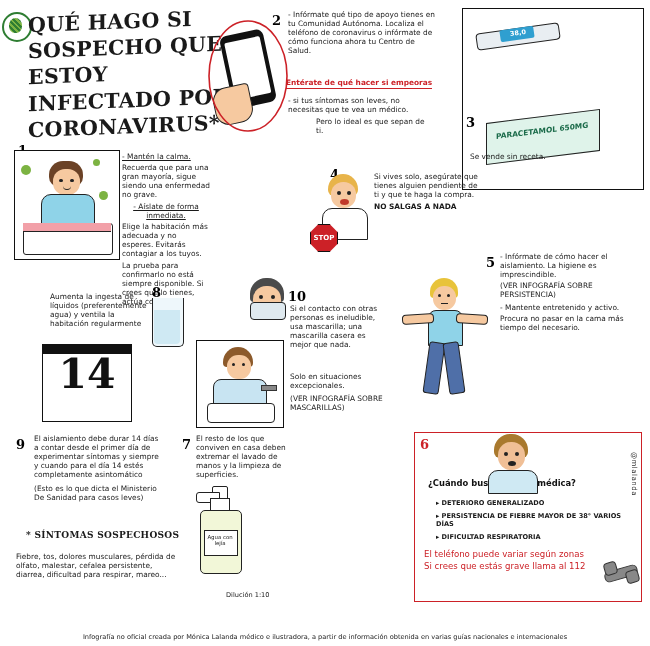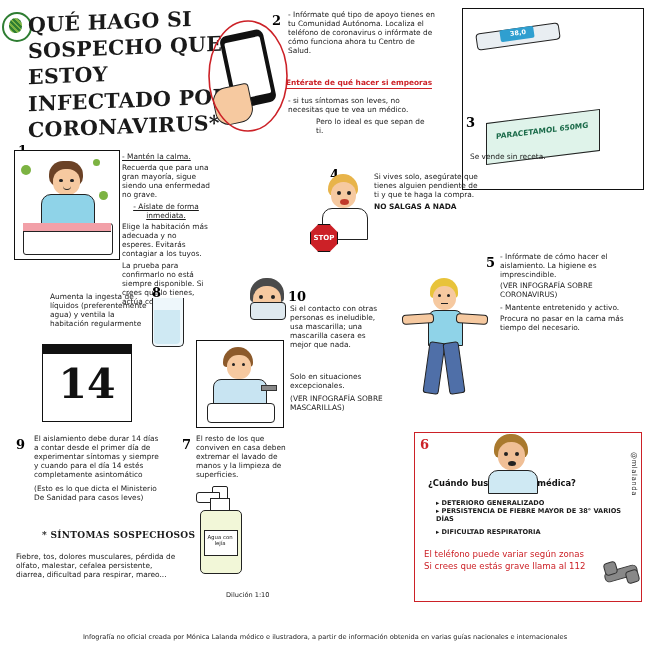--- a/index.html
+++ b/index.html
@@ -160,21 +160,21 @@
     <div class="abs" style="left:32px;top:27px;width:9px;height:6px;background:#c0392b;border-radius:50%;"></div>
     <div class="abs" style="left:14px;top:36px;width:44px;height:30px;border-radius:10px 10px 0 0;background:#ffffff;border:1.2px solid #222;"></div>
     <div class="abs" style="left:2px;top:52px;width:26px;height:26px;background:#cc2127;border:1.4px solid #111;clip-path:polygon(30% 0,70% 0,100% 30%,100% 70%,70% 100%,30% 100%,0 70%,0 30%);color:#fff;font-size:7px;font-weight:bold;text-align:center;line-height:26px;">STOP</div>
   </div>
 
   <div class="abs" style="left:486px;top:252px;">
     <span class="num">5</span>
   </div>
   <div class="abs t" style="left:500px;top:252px;width:144px;">
     <div>- Infórmate de cómo hacer el aislamiento. La higiene es imprescindible.</div>
-    <div style="margin-top:2px;">(VER INFOGRAFÍA SOBRE CORONAVIRUS)</div>
+    <div style="margin-top:2px;">(VER INFOGRAFÍA SOBRE PERSISTENCIA)</div>
     <div style="margin-top:4px;">- Mantente entretenido y activo.</div>
     <div style="margin-top:2px;">Procura no pasar en la cama más tiempo del necesario.</div>
   </div>
   <div class="abs" style="left:400px;top:278px;width:86px;height:128px;">
     <div class="abs" style="left:30px;top:0px;width:28px;height:20px;border-radius:14px 14px 4px 4px;background:#e8c33a;"></div>
     <div class="abs" style="left:33px;top:8px;width:23px;height:24px;border-radius:11px;background:#f6c9a0;"></div>
     <div class="abs" style="left:38px;top:16px;width:3px;height:3px;background:#222;border-radius:50%;"></div>
     <div class="abs" style="left:47px;top:16px;width:3px;height:3px;background:#222;border-radius:50%;"></div>
     <div class="abs" style="left:41px;top:23px;width:7px;height:2px;border-bottom:1.2px solid #222;"></div>
     <div class="abs" style="left:28px;top:32px;width:33px;height:34px;border-radius:8px 8px 0 0;background:#8fd3e8;border:1.2px solid #222;"></div>
@@ -183,21 +183,21 @@
     <div class="abs" style="left:26px;top:64px;width:14px;height:50px;background:#4f6fa8;border:1.2px solid #222;transform:rotate(8deg);border-radius:3px;"></div>
     <div class="abs" style="left:46px;top:64px;width:14px;height:50px;background:#4f6fa8;border:1.2px solid #222;transform:rotate(-8deg);border-radius:3px;"></div>
   </div>
 
   <div class="abs boxred" style="left:414px;top:432px;width:226px;height:168px;"></div>
   <div class="abs" style="left:420px;top:434px;">
     <span class="num numred">6</span>
   </div>
   <div class="abs" style="left:428px;top:478px;width:200px;font-size:8.4px;font-weight:bold;color:#111;">¿Cuándo buscar ayuda médica?</div>
   <div class="abs" style="left:436px;top:500px;width:196px;">
-    <div class="t6 bold" style="">▸ <span>DETERIORO GENERALIZADO</span></div>
+    <div class="t6 bold" style="margin-bottom:5px;">▸ <span>DETERIORO GENERALIZADO</span></div>
     <div class="t6 bold" style="margin-bottom:5px;">▸ <span>PERSISTENCIA DE FIEBRE MAYOR DE 38° VARIOS DÍAS</span></div>
     <div class="t6 bold">▸ <span>DIFICULTAD RESPIRATORIA</span></div>
   </div>
   <div class="abs" style="left:424px;top:548px;width:186px;font-size:8.6px;color:#cc2127;line-height:1.4;">
     <div>El teléfono puede variar según zonas</div>
     <div>Si crees que estás grave llama al 112</div>
   </div>
 
   <div class="abs" style="left:604px;top:560px;width:34px;height:26px;">
     <div class="abs" style="left:0;top:8px;width:32px;height:9px;background:#888;border:1.2px solid #333;border-radius:5px;transform:rotate(-16deg);"></div>
@@ -237,21 +237,21 @@
   <div class="abs t" style="left:50px;top:292px;width:100px;">
     <div>Aumenta la ingesta de líquidos (preferentemente agua) y ventila la habitación regularmente</div>
   </div>
   <div class="abs" style="left:148px;top:296px;width:40px;height:56px;">
     <div class="abs" style="left:4px;top:2px;width:30px;height:48px;border:1.4px solid #222;border-top:none;background:#eef7fb;border-radius:0 0 5px 5px;"></div>
     <div class="abs" style="left:6px;top:14px;width:26px;height:34px;background:#cfe9f3;border-radius:0 0 4px 4px;"></div>
   </div>
 
   <div class="abs cal" style="left:42px;top:344px;width:88px;height:76px;">
     <div class="cal-top"></div>
-    <div class="cal-num" style="margin-top:10px;">14</div>
+    <div class="cal-num" style="margin-top:0;">14</div>
   </div>
   <div class="abs" style="left:16px;top:434px;">
     <span class="num">9</span>
   </div>
   <div class="abs t" style="left:34px;top:434px;width:128px;">
     <div>El aislamiento debe durar 14 días a contar desde el primer día de experimentar síntomas y siempre y cuando para el día 14 estés completamente asintomático</div>
     <div style="margin-top:5px;">(Esto es lo que dicta el Ministerio De Sanidad para casos leves)</div>
   </div>
 
   <div class="abs" style="left:288px;top:286px;">
@@ -274,20 +274,20 @@
   <div class="abs box" style="left:196px;top:340px;width:86px;height:86px;">
     <div class="abs" style="left:26px;top:6px;width:30px;height:20px;border-radius:15px 15px 4px 4px;background:#8c5a2b;"></div>
     <div class="abs" style="left:30px;top:14px;width:24px;height:24px;border-radius:11px;background:#f6c9a0;"></div>
     <div class="abs" style="left:35px;top:22px;width:3px;height:3px;background:#222;border-radius:50%;"></div>
     <div class="abs" style="left:45px;top:22px;width:3px;height:3px;background:#222;border-radius:50%;"></div>
     <div class="abs" style="left:16px;top:38px;width:52px;height:26px;border-radius:8px 8px 0 0;background:#c8e4f2;border:1.2px solid #222;"></div>
     <div class="abs" style="left:10px;top:62px;width:66px;height:18px;background:#fff;border:1.3px solid #222;border-radius:4px;"></div>
     <div class="abs" style="left:64px;top:44px;width:14px;height:4px;background:#888;border:1px solid #333;"></div>
   </div>
 
-  <div class="abs sym-title" style="left:42px;top:530px;width:160px;">* SÍNTOMAS SOSPECHOSOS</div>
+  <div class="abs sym-title" style="left:26px;top:530px;width:160px;">* SÍNTOMAS SOSPECHOSOS</div>
   <div class="abs t" style="left:16px;top:552px;width:160px;">Fiebre, tos, dolores musculares, pérdida de olfato, malestar, cefalea persistente, diarrea, dificultad para respirar, mareo...</div>
 
   <div class="abs sig" style="left:630px;top:452px;height:86px;">@mlalanda</div>
 
   <div class="abs footer">Infografía no oficial creada por Mónica Lalanda médico e ilustradora, a partir de información obtenida en varias guías nacionales e internacionales</div>
 
 </div>
 
 </body></html>

